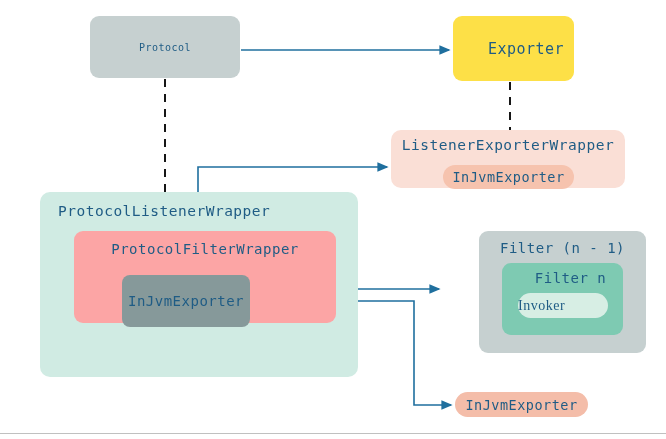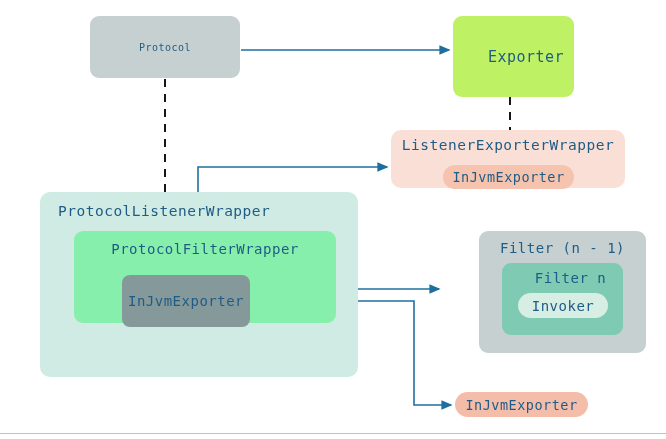--- a/index.html
+++ b/index.html
@@ -39,22 +39,22 @@
     left: 90px;  top: 16px;
     width: 150px; height: 62px;
     background: #c6d0d0;
     border-radius: 9px;
     display: flex; align-items: center; justify-content: center;
     font-size: 10px;
   }
   
   .n-exporter {
     left: 453px; top: 16px;
-    width: 121px; height: 81px;
-    background: #bef264;
+    width: 121px; height: 65px;
+    background: #fde047;
     border-radius: 9px;
     display: flex; align-items: center; justify-content: center;
     font-size: 15px;
     padding-left: 25px;
   }
   
   .n-lew {
     left: 391px; top: 130px;
     width: 234px; height: 58px;
     background: #fadfd6;
@@ -84,21 +84,21 @@
   }
   .n-plw-title {
     position: absolute;
     left: 18px; top: 11px;
     font-size: 14.5px;
   }
   
   .n-pfw {
     left: 74px; top: 231px;
     width: 262px; height: 92px;
-    background: #86efac;
+    background: #fca5a5;
     border-radius: 9px;
   }
   .n-pfw-title {
     position: absolute;
     left: 0; right: 0; top: 10px;
     text-align: center;
     font-size: 14px;
   }
   
   .n-injvmprotocol {
@@ -137,22 +137,23 @@
     text-align: center;
     font-size: 14px;
   }
   
   .n-invoker {
     position: absolute;
     left: 16px; top: 30px;
     width: 90px; height: 25px;
     background: #d7eee4;
     border-radius: 13px;
-    display: flex; align-items: center; justify-content: center;
-    font-size: 14px;
+    display: flex; align-items: center; 
+    font-size: 14px;
+    font-family: Liberation Serif, serif;
   }
   
   .n-injvmexporter-bottom {
     left: 455px; top: 392px;
     width: 133px; height: 25px;
     background: #f4bda9;
     border-radius: 13px;
     display: flex; align-items: center; justify-content: center;
     font-size: 13.5px;
   }

